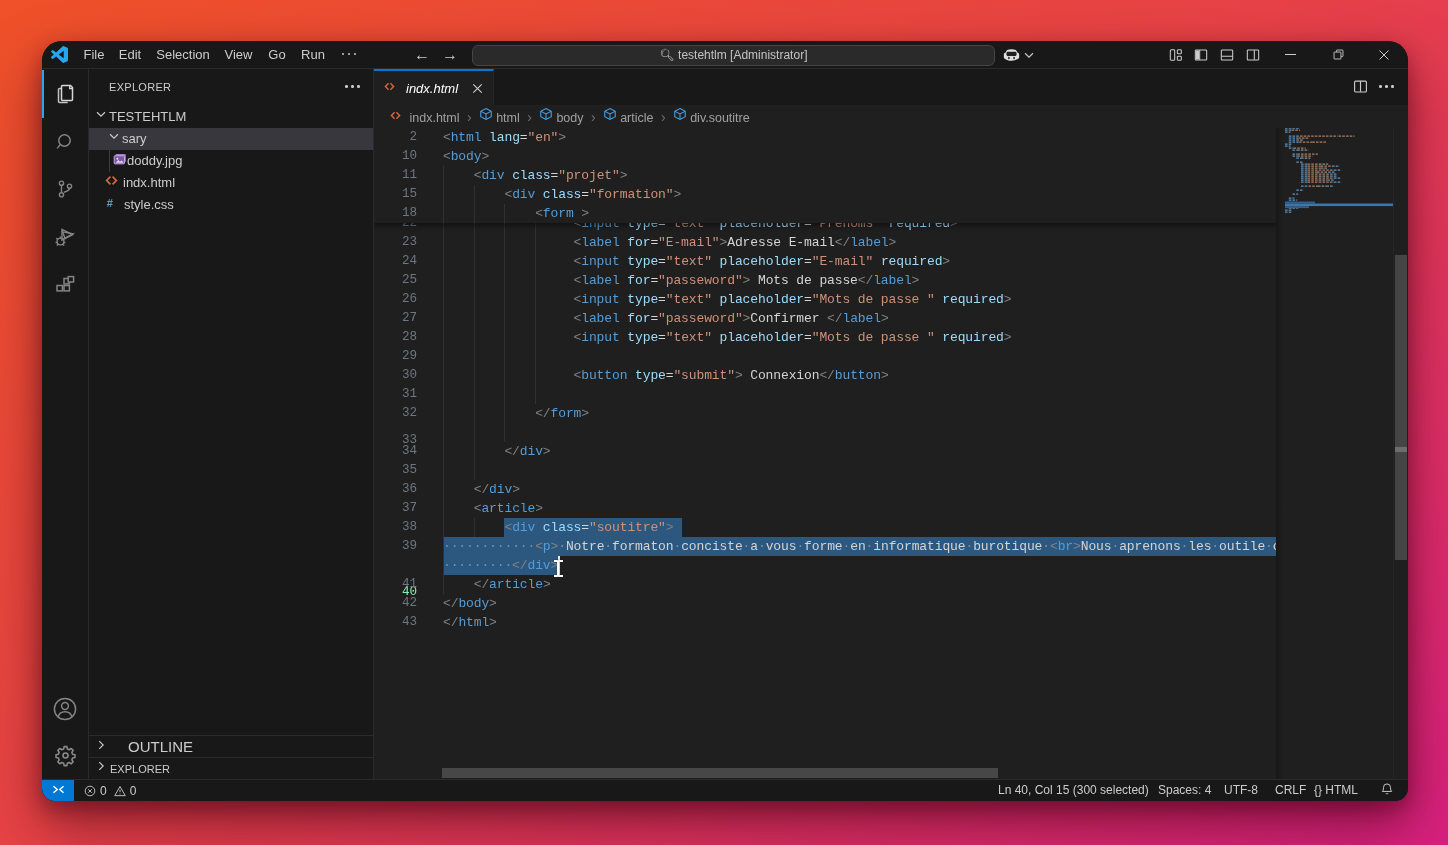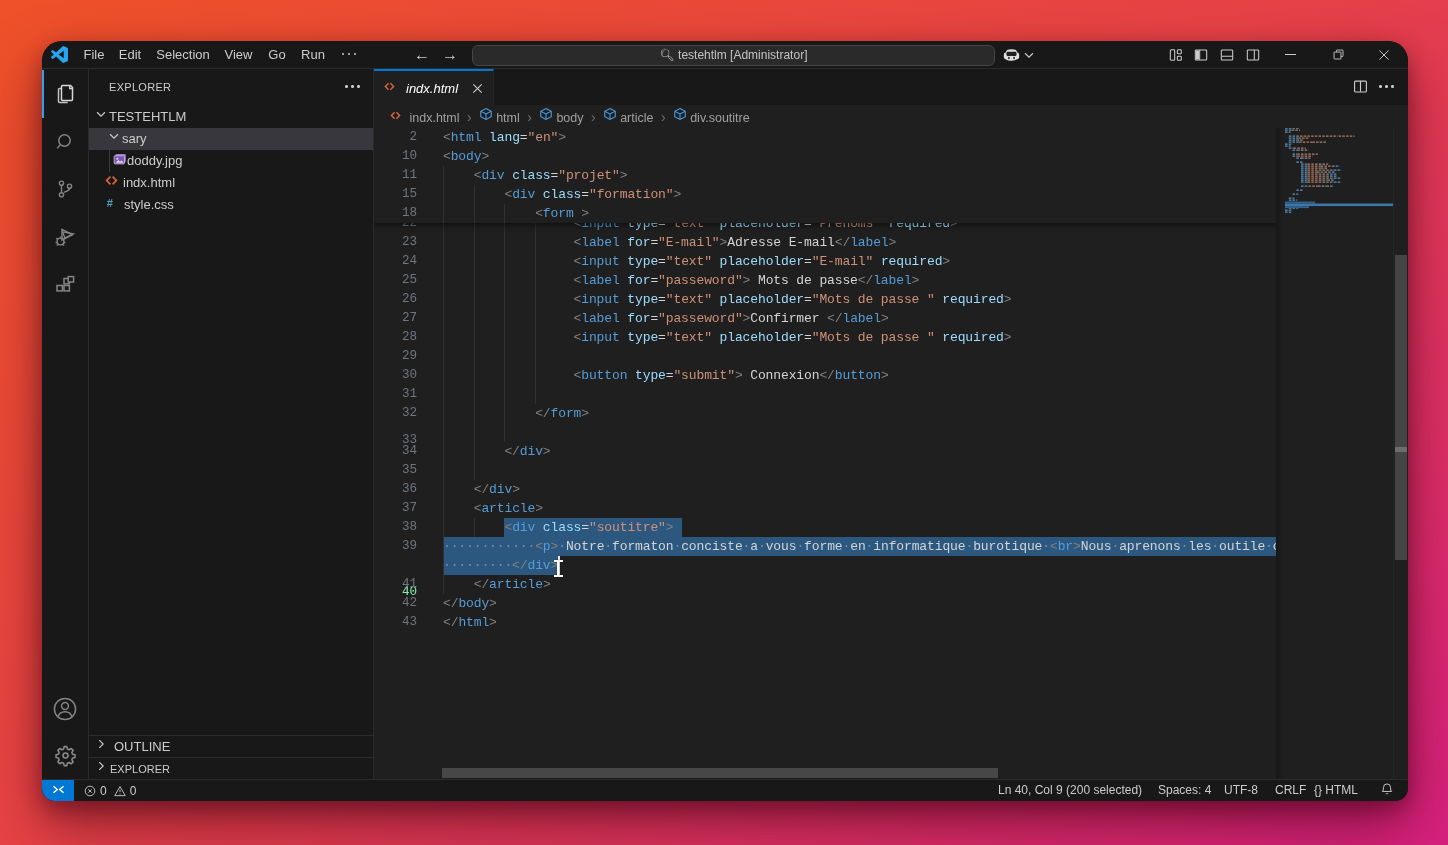--- a/index.html
+++ b/index.html
@@ -172,21 +172,21 @@
           </svg></span><span style="margin-left:0">doddy.jpg</span></div>
     <div class="srow" style="top:103px"><span class="icx" style="margin-left:15px;margin-top:-2px"><svg width="15" height="13" viewBox="0 0 16 14">
             <path d="M6.2 2.2 1.5 7l4.7 4.8 1.3-1.3L4.1 7l3.4-3.5zM9.8 2.2 14.5 7l-4.7 4.8-1.3-1.3L11.9 7 8.5 3.5z" fill="#d8653a"></path>
           </svg></span><span style="margin-left:4px">indx.html</span></div>
     <div class="srow" style="top:125px"><span class="icx" style="margin-left:16px;margin-top:-2px"><svg width="13" height="13" viewBox="0 0 14 14">
             <text x="2" y="11.5" font-family="Liberation Sans" font-weight="bold" font-size="12" fill="#5a9dc0">#</text>
           </svg></span><span style="margin-left:6px">style.css</span></div>
     <div style="position:absolute;left:20px;top:81px;width:1px;height:22px;background:#3b3b3b"></div>
     <div class="srow sbold" style="bottom:22px;border-top:1px solid #2b2b2b"><span class="icx" style="margin-left:5px;margin-top:-2px"><svg width="14" height="14" viewBox="0 0 16 16" fill="none" stroke="#cccccc" stroke-width="1.3">
             <path d="M6 3.5 10.5 8 6 12.5"></path>
-          </svg></span><span style="margin-left:6px;font-size:13px">OUTLINE</span></div>
+          </svg></span><span style="margin-left:20px;font-size:15px">OUTLINE</span></div>
     <div class="srow sbold" style="bottom:0px;border-top:1px solid #2b2b2b"><span class="icx" style="margin-left:5px;margin-top:-2px"><svg width="14" height="14" viewBox="0 0 16 16" fill="none" stroke="#cccccc" stroke-width="1.3">
             <path d="M6 3.5 10.5 8 6 12.5"></path>
           </svg></span><span style="margin-left:2px;font-size:11px">EXPLORER</span></div>
   </div>
 
   <div id="editor">
     <div id="tabbar">
       <div id="tab1">
         <span class="icx" style="margin-left:9px;margin-top:9px"><svg width="13" height="11" viewBox="0 0 16 14">
               <path d="M6.2 2.2 1.5 7l4.7 4.8 1.3-1.3L4.1 7l3.4-3.5zM9.8 2.2 14.5 7l-4.7 4.8-1.3-1.3L11.9 7 8.5 3.5z" fill="#d8653a"></path>
@@ -403,21 +403,21 @@
     <div class="it" style="left:0;width:32px;background:#0078d4;text-align:center"><span class="icx" style="margin-top:2px"><svg width="15" height="15" viewBox="0 0 16 16" fill="none" stroke="#ffffff" stroke-width="1.5">
             <path d="M2.6 4.5 6.7 8 2.6 11.5M13.4 4.5 9.3 8l4.1 3.5"></path>
           </svg></span></div>
     <div class="it" style="left:42px"><span class="icx" style="margin-top:3px"><svg width="12" height="12" viewBox="0 0 16 16" fill="none" stroke="#cccccc" stroke-width="1.2">
             <circle cx="8" cy="8" r="6.4"></circle>
             <path d="M5.7 5.7l4.6 4.6M10.3 5.7l-4.6 4.6"></path>
           </svg></span><span style="margin-left:4px">0</span><span class="icx" style="margin-left:7px;margin-top:3px"><svg width="12" height="12" viewBox="0 0 16 16" fill="none" stroke="#cccccc" stroke-width="1.2">
             <path d="M8 2 15 14.2H1z" stroke-linejoin="round"></path>
             <path d="M8 6.2v3.4M8 11.6v1"></path>
           </svg></span><span style="margin-left:4px">0</span></div>
-    <div class="it" style="left:956px">Ln 40, Col 9 (200 selected)</div>
+    <div class="it" style="left:956px">Ln 40, Col 15 (300 selected)</div>
     <div class="it" style="left:1116px">Spaces: 4</div>
     <div class="it" style="left:1182px">UTF-8</div>
     <div class="it" style="left:1233px">CRLF</div>
     <div class="it" style="left:1272px">{} HTML</div>
     <div class="it" style="left:1338px"><span class="icx" style="margin-top:2px"><svg width="14" height="14" viewBox="0 0 16 16" fill="none" stroke="#cccccc" stroke-width="1.1">
             <path d="M8 2.2a4 4 0 0 1 4 4c0 3 .7 4 1.3 4.6H2.7C3.3 10.2 4 9.2 4 6.2a4 4 0 0 1 4-4z"></path>
             <path d="M6.8 12.9a1.3 1.3 0 0 0 2.4 0"></path>
           </svg></span></div>
   </div>
 </div>

